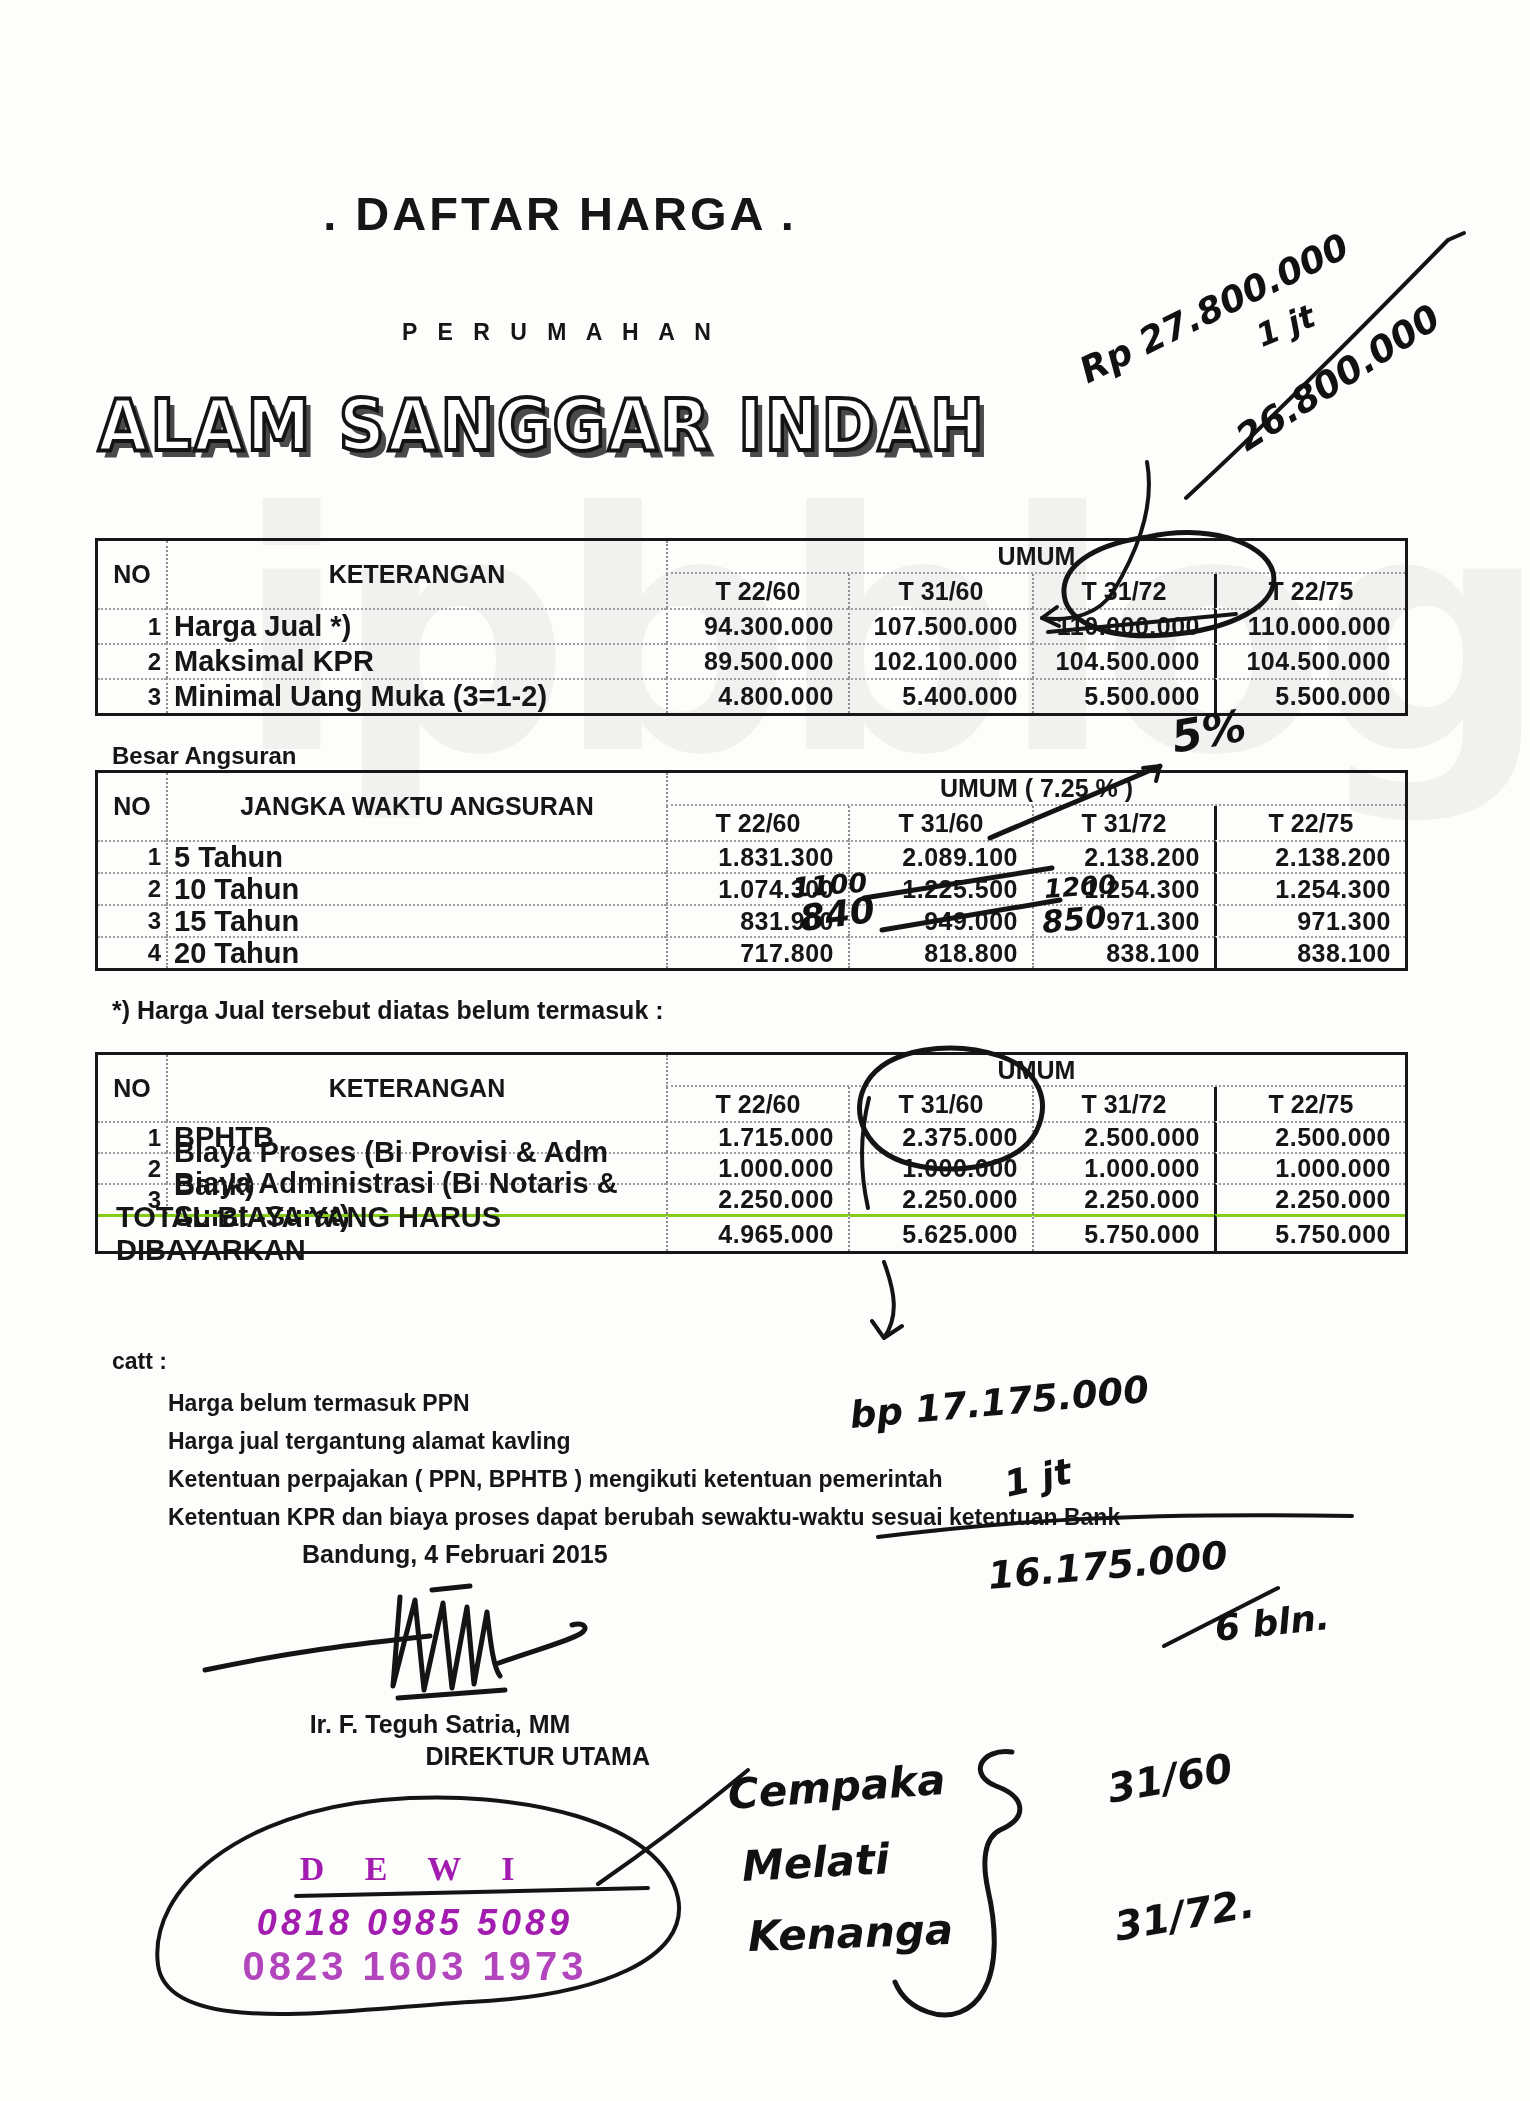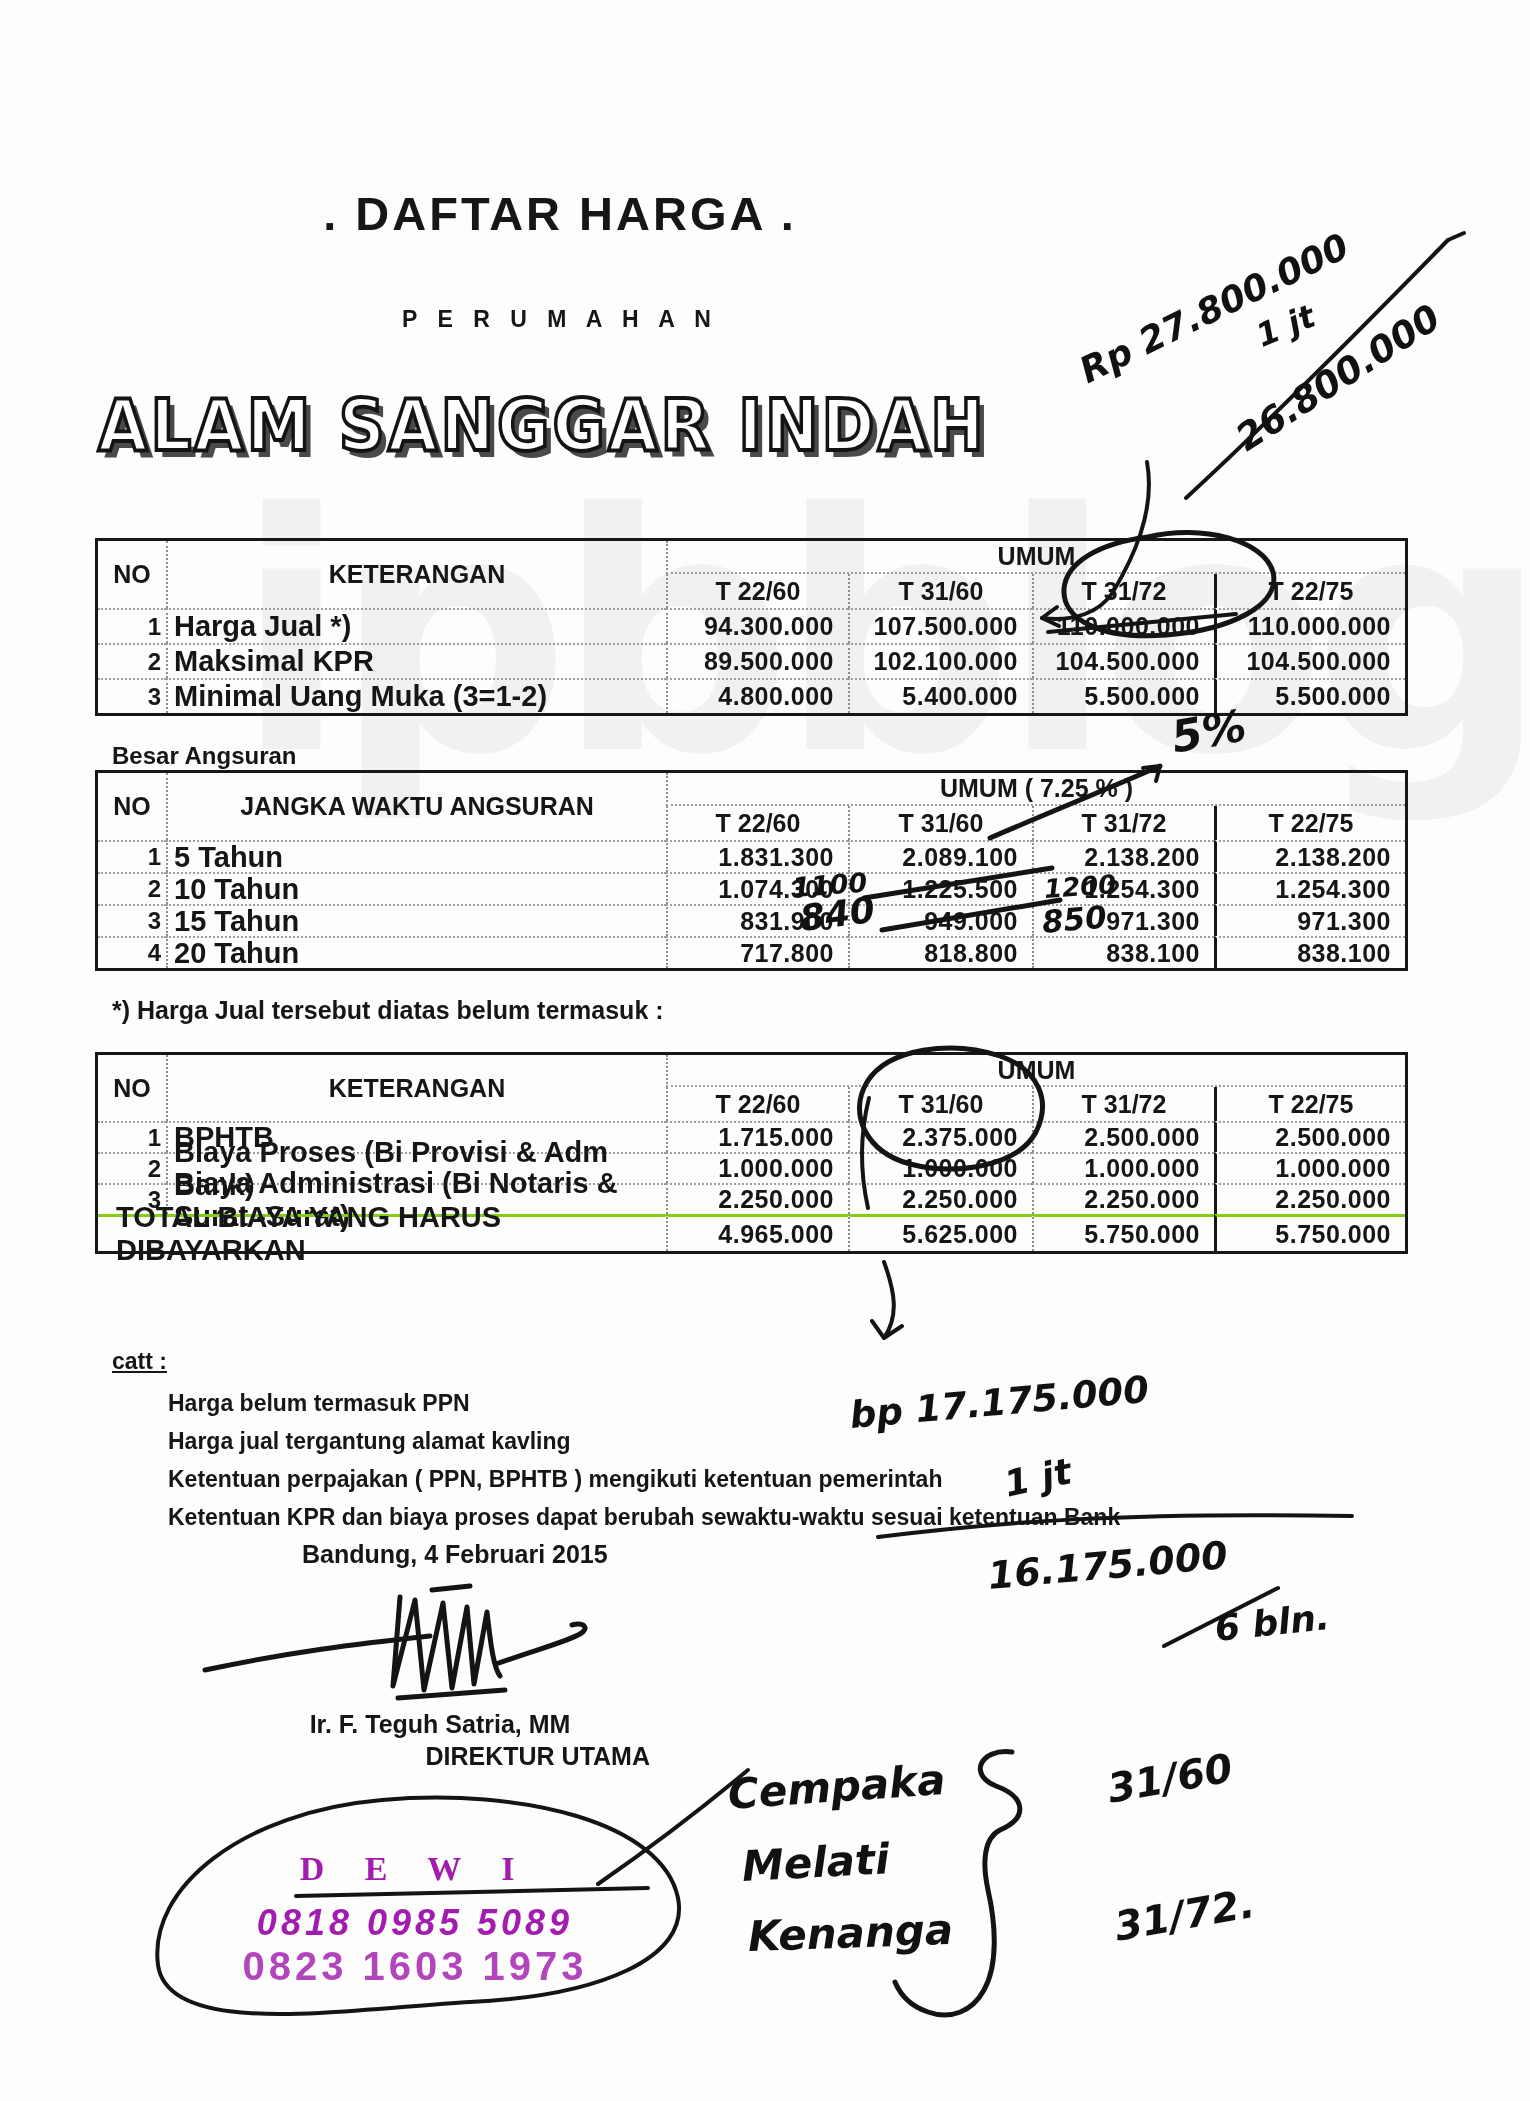--- a/index.html
+++ b/index.html
@@ -4,21 +4,21 @@
 <style>
   html,body{margin:0;padding:0;background:#e8e8e8;}
   #page{position:relative;width:1530px;height:2101px;background:#fdfdfb;overflow:hidden;
         font-family:"Liberation Sans",sans-serif;color:#161616;}
   .abs{position:absolute;white-space:nowrap;}
   
   #wm{left:235px;top:470px;font-family:"DejaVu Sans",sans-serif;font-weight:900;
       font-size:330px;line-height:1;letter-spacing:-14px;color:#f1f1ef;z-index:0;}
   
   #title{left:0;top:186px;width:1120px;text-align:center;font-size:47px;font-weight:600;letter-spacing:3px;z-index:2;}
-  #subtitle{left:0;top:306px;width:1120px;text-align:center;font-size:23px;font-weight:700;letter-spacing:7px;z-index:2;}
+  #subtitle{left:0;top:319px;width:1120px;text-align:center;font-size:23px;font-weight:700;letter-spacing:7px;z-index:2;}
   #brand{left:98px;top:384px;width:850px;font-family:"DejaVu Sans",sans-serif;font-size:64px;font-weight:900;
          letter-spacing:3px;color:#fff;-webkit-text-stroke:3.5px #141414;text-shadow:6px 6px 0 #4a4a4a;
          transform:scaleY(1.12);transform-origin:left top;z-index:2;}
   
   .doc-table{position:absolute;left:95px;width:1313px;display:grid;box-sizing:border-box;
              grid-template-columns:68px 500px 182px 184px 182px 1fr;border:3px solid #171717;z-index:2;background:transparent;}
   .t1{top:538px;grid-template-rows:33px 34px 35px 35px 35px;}
   .t2{top:770px;grid-template-rows:33px 34px 32px 32px 32px 32px;}
   .t3{top:1052px;grid-template-rows:32px 34px 31px 31px 31px 37px;}
   .c{display:flex;align-items:center;box-sizing:border-box;}
@@ -29,21 +29,21 @@
   .sp2r{grid-row:span 2;}
   .sp4c{grid-column:span 4;text-align:right;}
   .sp2c{grid-column:span 2;}
   .bl{border-left:2px dotted #8d8d8d;}
   .bls{border-left:3px solid #171717;}
   .bt{border-top:2px dotted #9d9d9d;}
   .bts{border-top:3px solid #84cc16;}
   .bb{border-bottom:2px dotted #9d9d9d;}
   .sec-label{font-size:24px;font-weight:700;z-index:2;}
   
-  #catt{left:112px;top:1348px;font-size:23px;font-weight:700;z-index:2;text-decoration:underline;}
+  #catt{left:112px;top:1348px;font-size:23px;font-weight:700;z-index:2;}
   #notes{left:168px;top:1384px;font-size:23px;font-weight:600;line-height:38px;z-index:2;}
   
   #placedate{left:302px;top:1540px;font-size:25px;font-weight:600;z-index:2;}
   #signname{left:230px;top:1710px;width:420px;text-align:center;font-size:25px;font-weight:700;z-index:2;}
   #signrole{left:230px;top:1742px;width:420px;text-align:right;font-size:25px;font-weight:800;z-index:2;}
   
   .stamp{left:150px;width:530px;text-align:center;z-index:2;color:#a21caf;}
   #stampname{top:1850px;font-family:"Liberation Serif",serif;font-size:34px;font-weight:700;letter-spacing:16px;}
   #phone1{top:1902px;font-size:36px;font-weight:800;letter-spacing:4px;font-style:italic;}
   #phone2{top:1944px;font-size:40px;font-weight:800;letter-spacing:4px;opacity:.82;}

